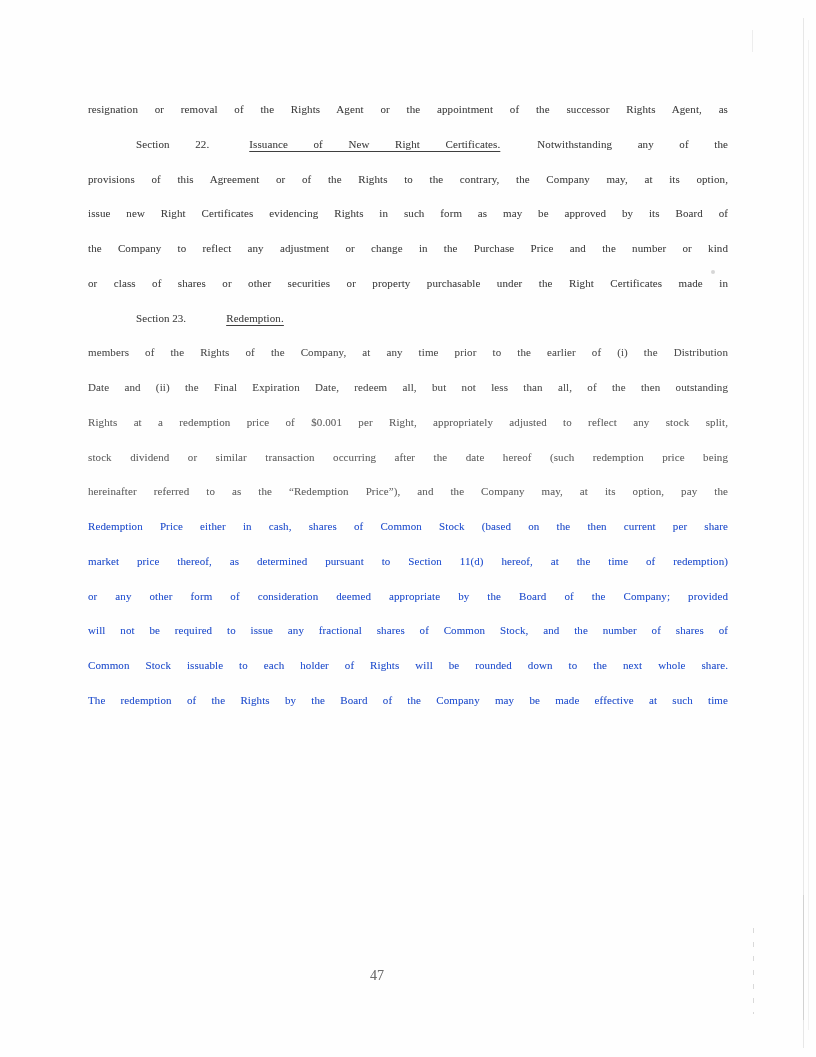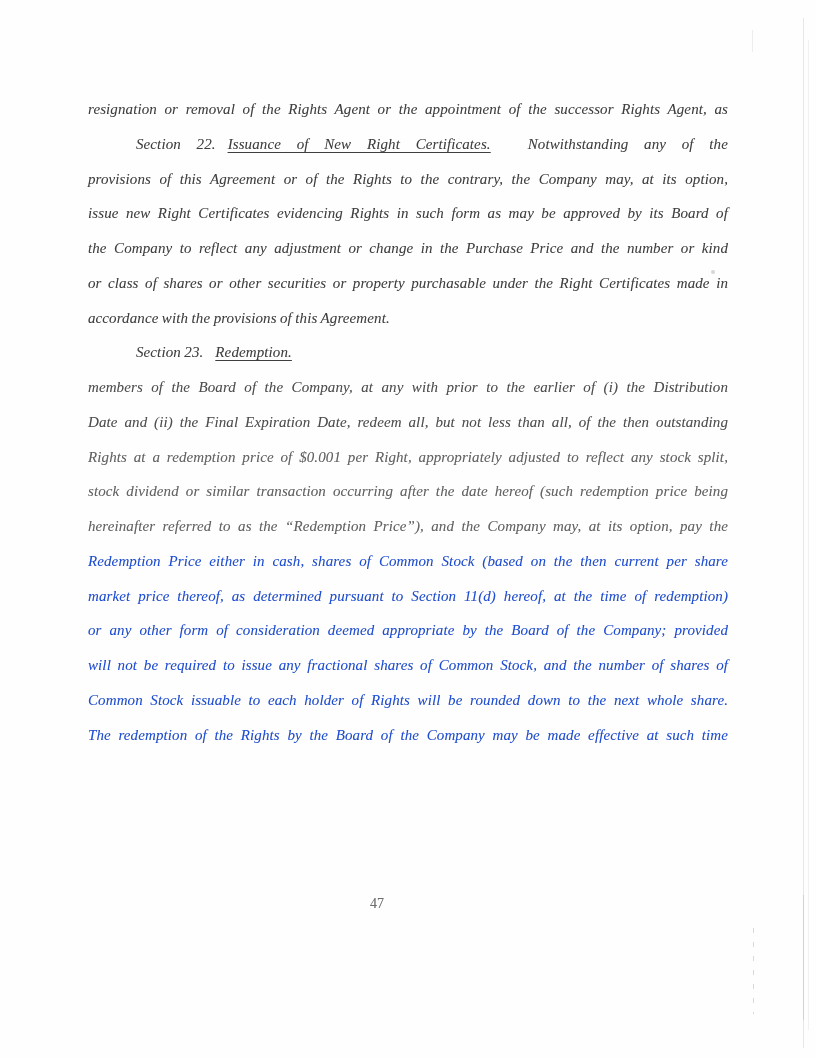--- a/index.html
+++ b/index.html
@@ -16,50 +16,49 @@
     font-family: "Liberation Serif", "DejaVu Serif", serif;
   }
   .text-content {
     position: absolute;
     left: 88px;
     top: 92px;
     width: 640px;
   }
   .line {
     line-height: 34.75px;
-    font-size: 15px;
+    font-size: 11px;
     word-spacing: -0.4px;
     letter-spacing: 0.1px;
     white-space: normal;
     text-shadow: 0 0 0.6px rgba(60,60,60,0.25);
-    font-style: italic;
   }
   .line.j {
     text-align: justify;
     text-align-last: justify;
     text-justify: inter-word;
   }
   .ind1 { padding-left: 48px; }
   .ind2 { padding-left: 86px; }
   .s1 { color: #3f3f3f; }
   .s2 { color: #4e4e4e; }
   .s3 { color: #636363; }
   .s4 { color: #1d4ed8; }
-  .pre { padding-right: 12px; }
+  .pre { padding-right: 40px; }
   .u {
     text-decoration: underline;
     text-underline-offset: 3px;
     text-decoration-thickness: 0.9px;
     margin-right: 37px;
   }
   .marker { padding-right: 30px; }
   .page-number {
     position: absolute;
     left: 370px;
-    top: 896px;
+    top: 968px;
     font-size: 14px;
     color: #6d6d6d;
     text-shadow: 0 0 0.6px rgba(90,90,90,0.3);
   }
   
   .artifact { position: absolute; }
   .scan-line-right {
     left: 803px; top: 18px; width: 1px; height: 1030px;
     background: #e7e7e7;
   }
@@ -89,23 +88,22 @@
 <body>
 
 <div class="page">
   <div class="text-content">
       <div class="line j s1"><span>resignation or removal of the Rights Agent or the appointment of the successor Rights Agent, as</span></div>
       <div class="line j ind1 s1"><span class="pre">Section 22.</span><span class="u">Issuance of New Right Certificates.</span><span>Notwithstanding any of the</span></div>
       <div class="line j s1"><span>provisions of this Agreement or of the Rights to the contrary, the Company may, at its option,</span></div>
       <div class="line j s1"><span>issue new Right Certificates evidencing Rights in such form as may be approved by its Board of</span></div>
       <div class="line j s1"><span>the Company to reflect any adjustment or change in the Purchase Price and the number or kind</span></div>
       <div class="line j s1"><span>or class of shares or other securities or property purchasable under the Right Certificates made in</span></div>
-      <div class="line s1"><span>accordance with the provisions of this Agreement.</span></div>
       <div class="line ind1 s1"><span class="pre">Section 23.</span><span class="u">Redemption.</span></div>
-      <div class="line j s2"><span>members of the Board of the Company, at any with prior to the earlier of (i) the Distribution</span></div>
+      <div class="line j s2"><span>members of the Rights of the Company, at any time prior to the earlier of (i) the Distribution</span></div>
       <div class="line j s2"><span>Date and (ii)  the Final Expiration Date, redeem all, but not less than all, of the then outstanding</span></div>
       <div class="line j s3"><span>Rights at a redemption price of $0.001 per Right, appropriately adjusted to reflect any stock split,</span></div>
       <div class="line j s3"><span>stock dividend or similar transaction occurring after the date hereof (such redemption price being</span></div>
       <div class="line j s3"><span>hereinafter referred to as the “Redemption Price”), and the Company may, at its option, pay the</span></div>
       <div class="line j s4"><span>Redemption Price either in cash, shares of Common Stock (based on the then current per share</span></div>
       <div class="line j s4"><span>market price thereof, as determined pursuant to Section 11(d) hereof, at the time of redemption)</span></div>
       <div class="line j s4"><span>or any other form of consideration deemed appropriate by the Board of the Company; provided</span></div>
       <div class="line j s4"><span>will not be required to issue any fractional shares of Common Stock, and the number of shares of</span></div>
       <div class="line j s4"><span>Common Stock issuable to each holder of Rights will be rounded down to the next whole share.</span></div>
       <div class="line j s4"><span>The redemption of the Rights by the Board of the Company may be made effective at such time</span></div>

